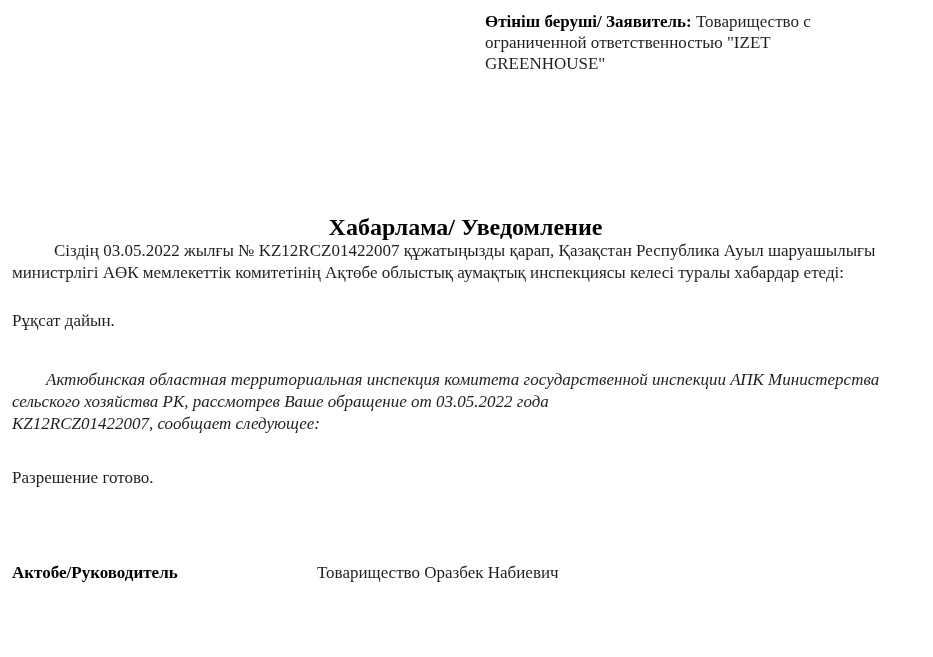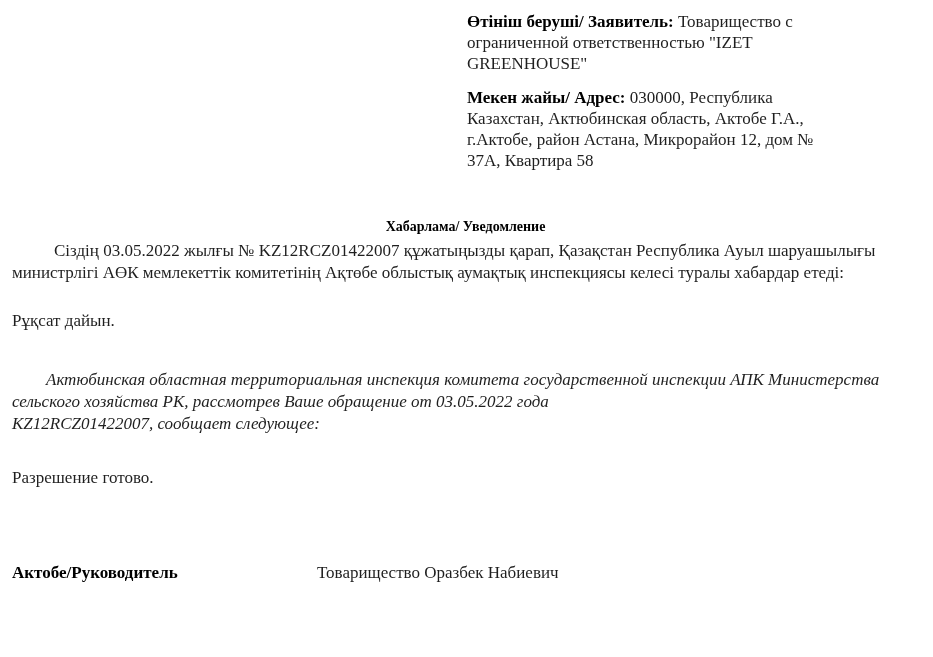--- a/index.html
+++ b/index.html
@@ -16,28 +16,28 @@
   }
   
   .header-block {
     position:absolute;
     left:467px;
     top:11px;
     width:382px;
     line-height:21px;
   }
   .header-block p { margin:0; }
-  .header-block .applicant { margin-bottom:13px; }
+  .header-block .applicant { margin-bottom:13px;margin-left:18px; }
   .label { font-weight:bold; color:#000000; }
   .pre { white-space:pre-line; }
   
   .main { padding:214px 14px 0 12px; }
   .doc-title {
     text-align:center;
-    font-size:14px;
+    font-size:24px;
     font-weight:bold;
     line-height:26px;
     color:#000000;
   }
   .para { line-height:22px; white-space:pre-line; }
   .para-kk { text-indent:42px; }
   .status-kk { margin-top:26px; }
   .para-ru { margin-top:37px; text-indent:34px;font-style:italic; }
   .status-ru { margin-top:32px; }
   .signature {
@@ -50,24 +50,20 @@
 </style>
 </head>
 <body>
 
 <div class="page">
 
   <div class="header-block">
     <p class="applicant"><span class="label">Өтініш беруші/ Заявитель:</span> <span class="pre">Товарищество с
 ограниченной ответственностью "IZET
 GREENHOUSE"</span></p>
-    <p class="address"><span class="label">Мекен жайы/ Адрес:</span> <span class="pre">030000, Республика
-Казахстан, Актюбинская область, Актобе Г.А.,
-г.Актобе, район Астана, Микрорайон 12, дом №
-37А, Квартира 58</span></p>
   </div>
 
   <div class="main">
     <h1 class="doc-title">Хабарлама/ Уведомление</h1>
 
     <p class="para para-kk">Сіздің 03.05.2022 жылғы № KZ12RCZ01422007 құжатыңызды қарап, Қазақстан Республика Ауыл шаруашылығы министрлігі АӨК мемлекеттік комитетінің Ақтөбе облыстық аумақтық инспекциясы келесі туралы хабардар етеді:</p>
 
     <p class="para status-kk">Рұқсат дайын.</p>
 
     <p class="para para-ru">Актюбинская областная территориальная инспекция комитета государственной инспекции АПК Министерства сельского хозяйства РК, рассмотрев Ваше обращение от 03.05.2022 года

